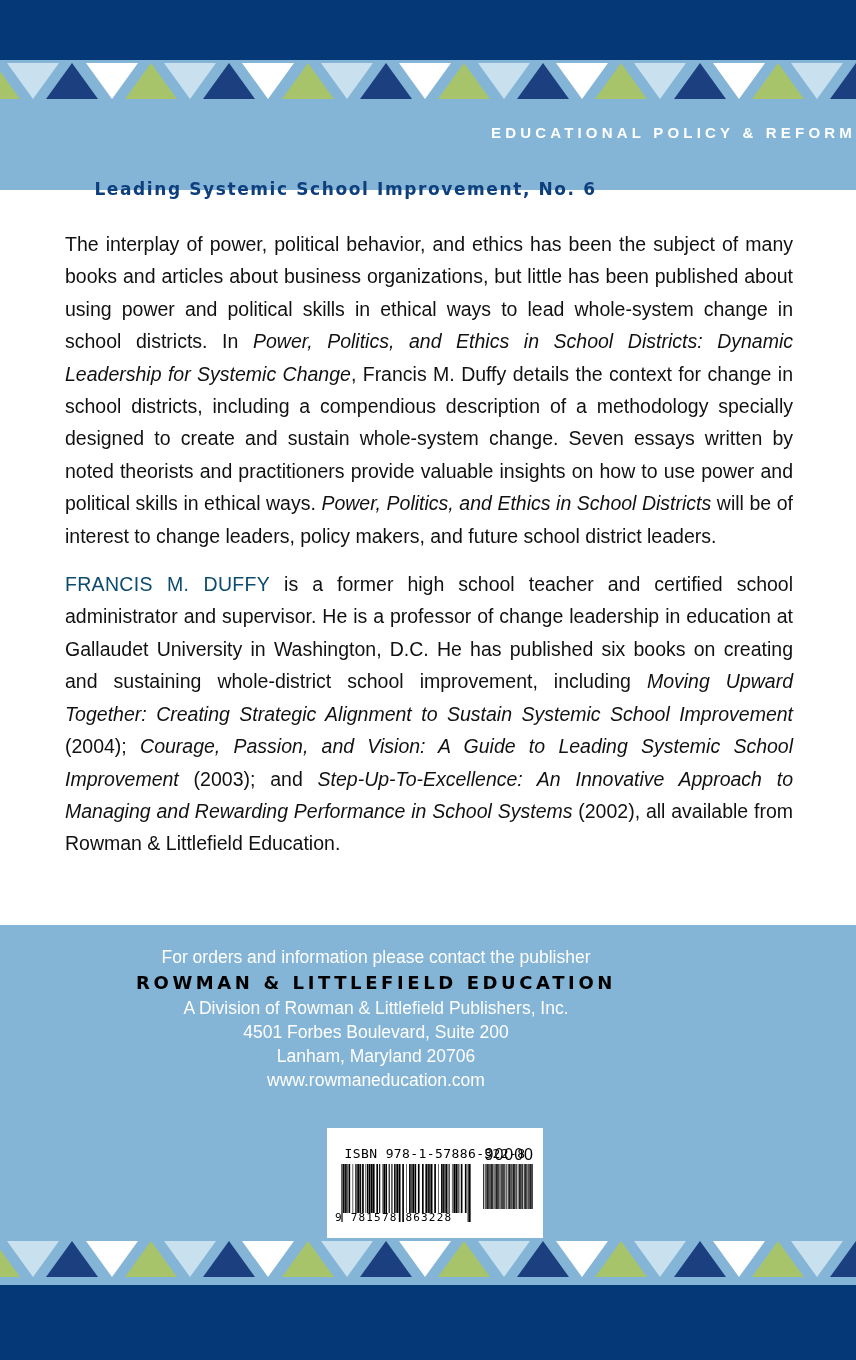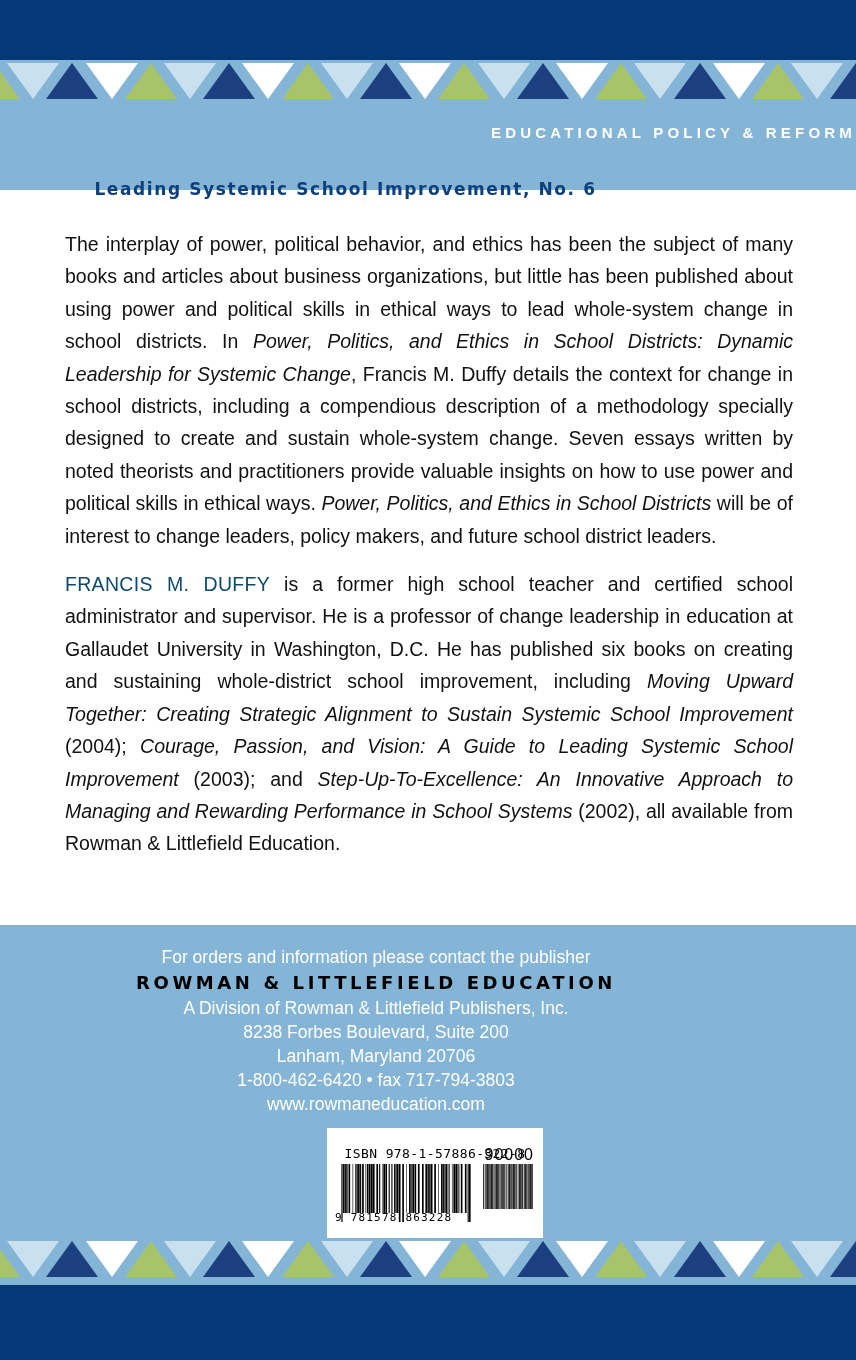--- a/index.html
+++ b/index.html
@@ -244,23 +244,22 @@
     <p class="para blurb" id="blurb-para"><span>The interplay of power, political behavior, and ethics has been the subject of many books and articles about business organizations, but little has been published about using power and political skills in ethical ways to lead whole-system change in school districts. In </span><em>Power, Politics, and Ethics in School Districts: Dynamic Leadership for Systemic Change</em><span>, Francis M. Duffy details the context for change in school districts, including a compendious description of a methodology specially designed to create and sustain whole-system change. Seven essays written by noted theorists and practitioners provide valuable insights on how to use power and political skills in ethical ways. </span><em>Power, Politics, and Ethics in School Districts</em><span> will be of interest to change leaders, policy makers, and future school district leaders.</span></p>
     <p class="para bio" id="bio-para"><span class="author-name">FRANCIS M. DUFFY</span><span> is a former high school teacher and certified school administrator and supervisor. He is a professor of change leadership in education at Gallaudet University in Washington, D.C. He has published six books on creating and sustaining whole-district school improvement, including </span><em>Moving Upward Together: Creating Strategic Alignment to Sustain Systemic School Improvement</em><span> (2004); </span><em>Courage, Passion, and Vision: A Guide to Leading Systemic School Improvement</em><span> (2003); and </span><em>Step-Up-To-Excellence: An Innovative Approach to Managing and Rewarding Performance in School Systems</em><span> (2002), all available from Rowman &amp; Littlefield Education.</span></p>
   </div>
 
   <div class="footer-band"></div>
 
   <div class="pub-block">
     <div class="pub-line">For orders and information please contact the publisher</div>
     <div class="pub-name">ROWMAN &amp; LITTLEFIELD EDUCATION</div>
     <div class="pub-line">A Division of Rowman &amp; Littlefield Publishers, Inc.</div>
-    <div class="pub-line">8238 Forbes Boulevard, Suite 200</div>
+    <div class="pub-line">4501 Forbes Boulevard, Suite 200</div>
     <div class="pub-line">Lanham, Maryland 20706</div>
-    <div class="pub-line">1-800-462-6420 • fax 717-794-3803</div>
     <div class="pub-line">www.rowmaneducation.com</div>
   </div>
 
   <div class="barcode-box">
     <div class="isbn-text">ISBN 978-1-57886-322-8</div>
     <div class="price-code">90000</div>
     <div class="bars-wrap">
       <svg class="bars-main" id="bars-main" viewBox="0 0 130 58" preserveAspectRatio="none">
           <rect x="0.00" y="0" width="0.60" height="58.00" fill="#000000"></rect>
           <rect x="1.36" y="0" width="0.60" height="58.00" fill="#000000"></rect>

